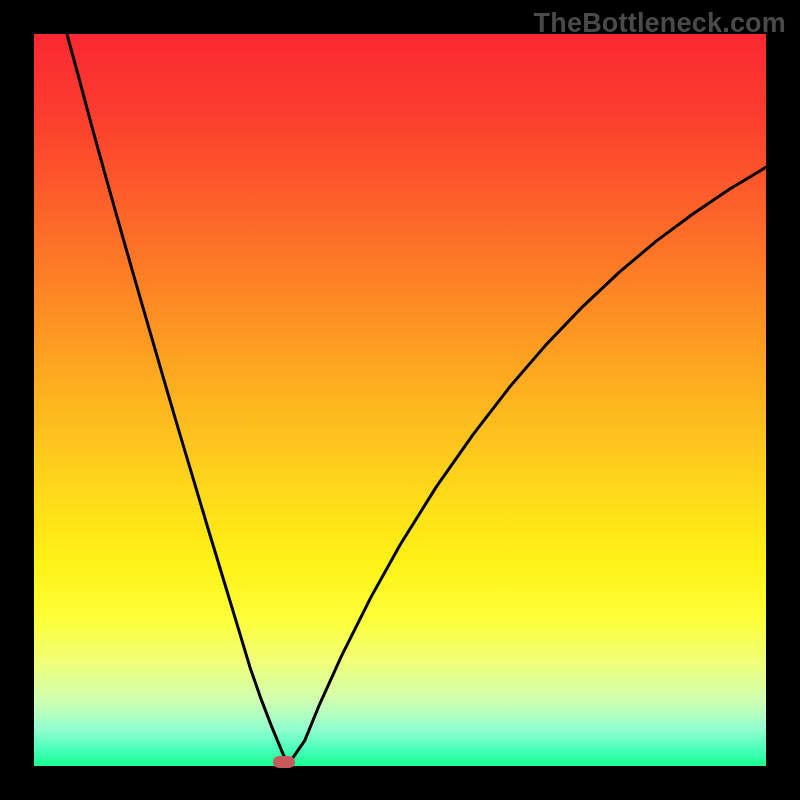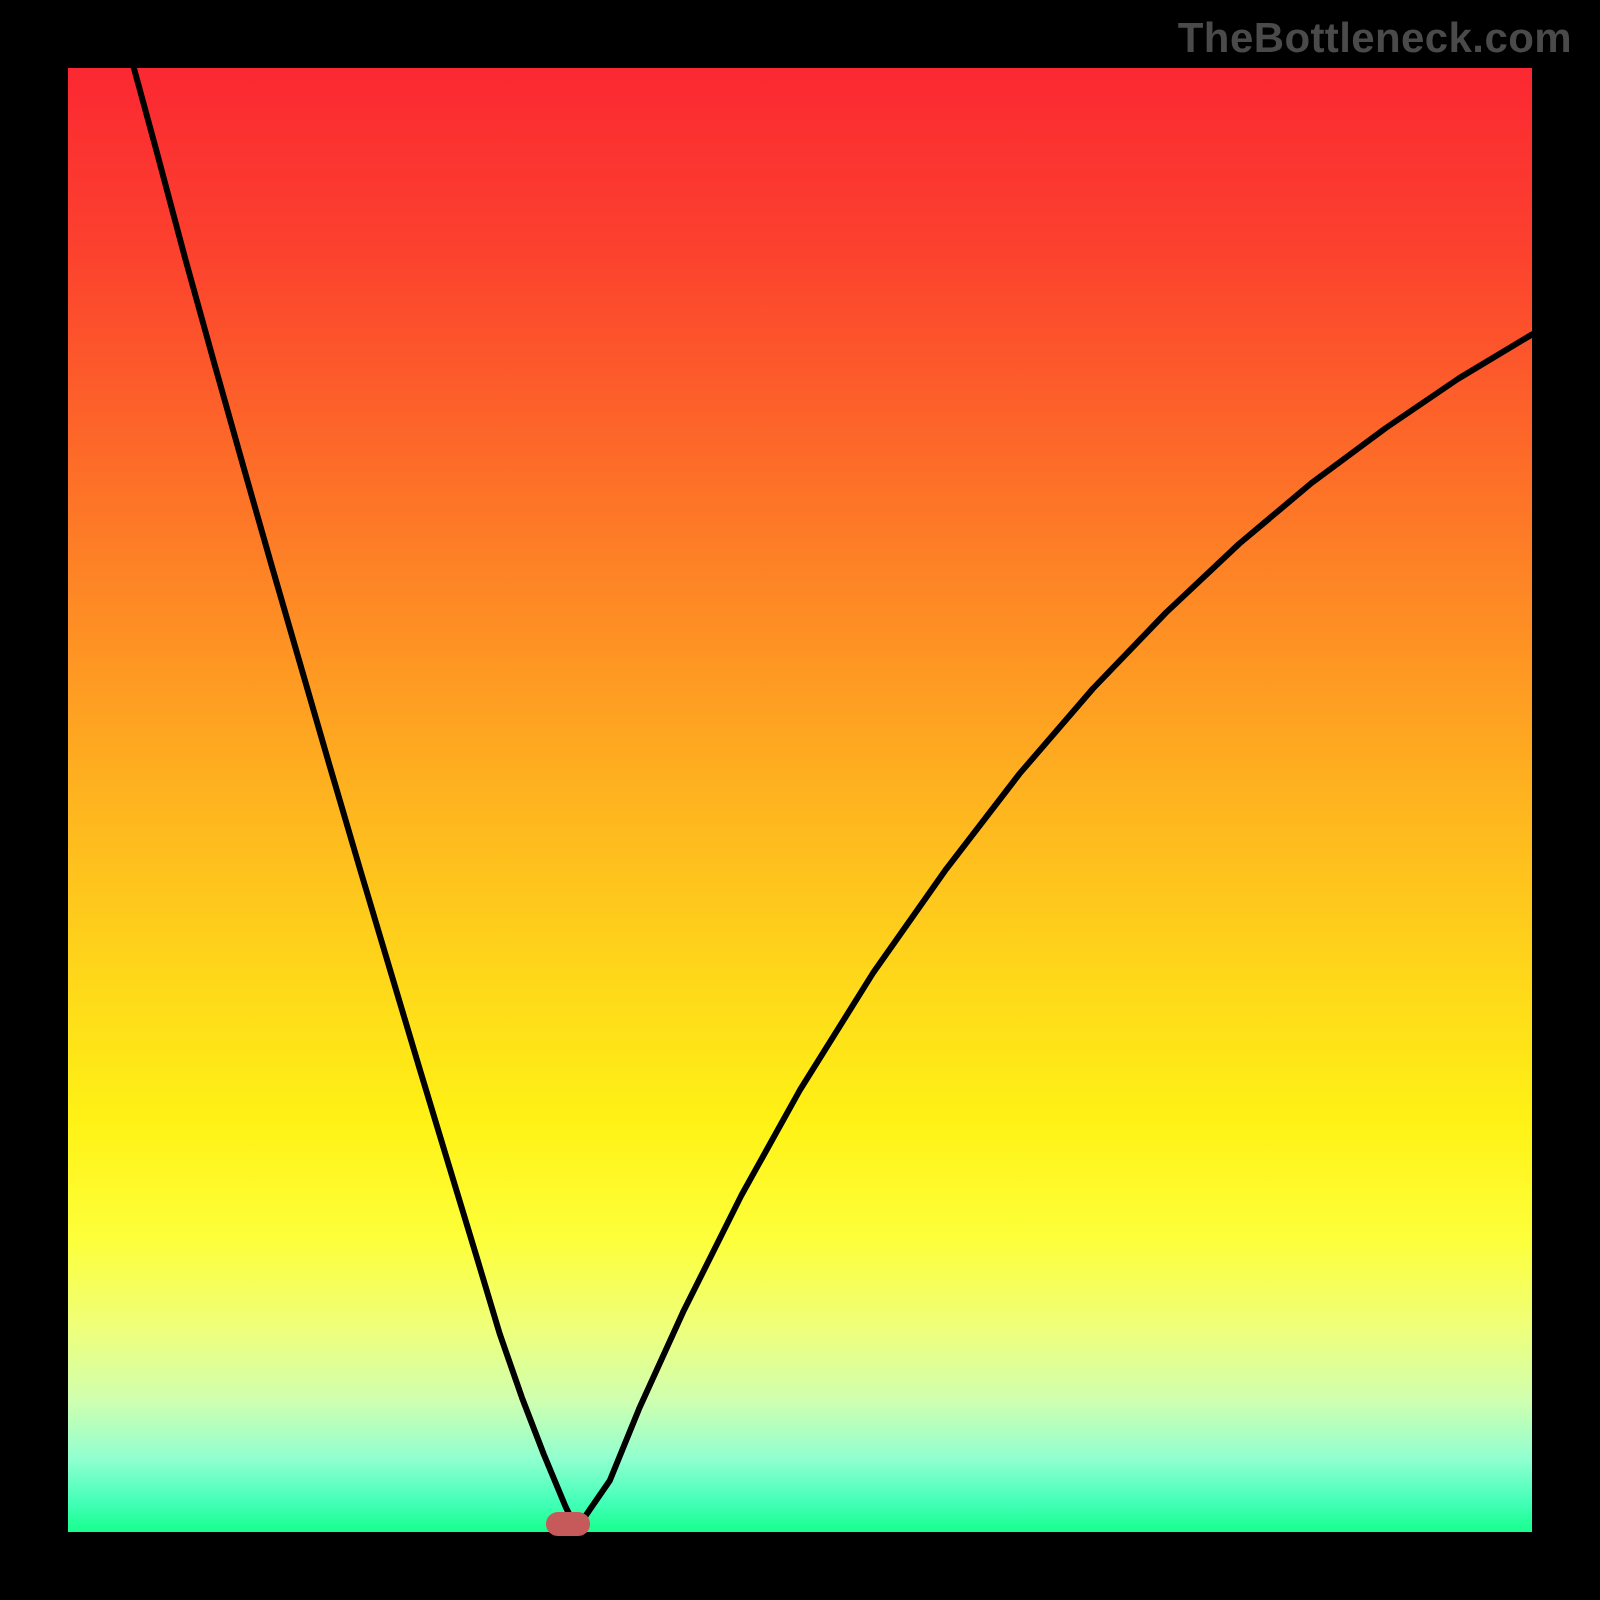--- a/index.html
+++ b/index.html
@@ -40,21 +40,21 @@
       #91ffd0 95%,
       #42ffb8 98%,
       #18ff8d 100%
     );
   }
   .watermark {
     position: absolute;
     top: 8px;
     right: 14px;
     color: #4a4a4a;
-    font-size: 21px;
+    font-size: 27px;
     font-weight: 600;
     letter-spacing: 0.2px;
     user-select: none;
   }
   .curve-svg {
     position: absolute;
     left: 0;
     top: 0;
     width: 732px;
     height: 732px;

